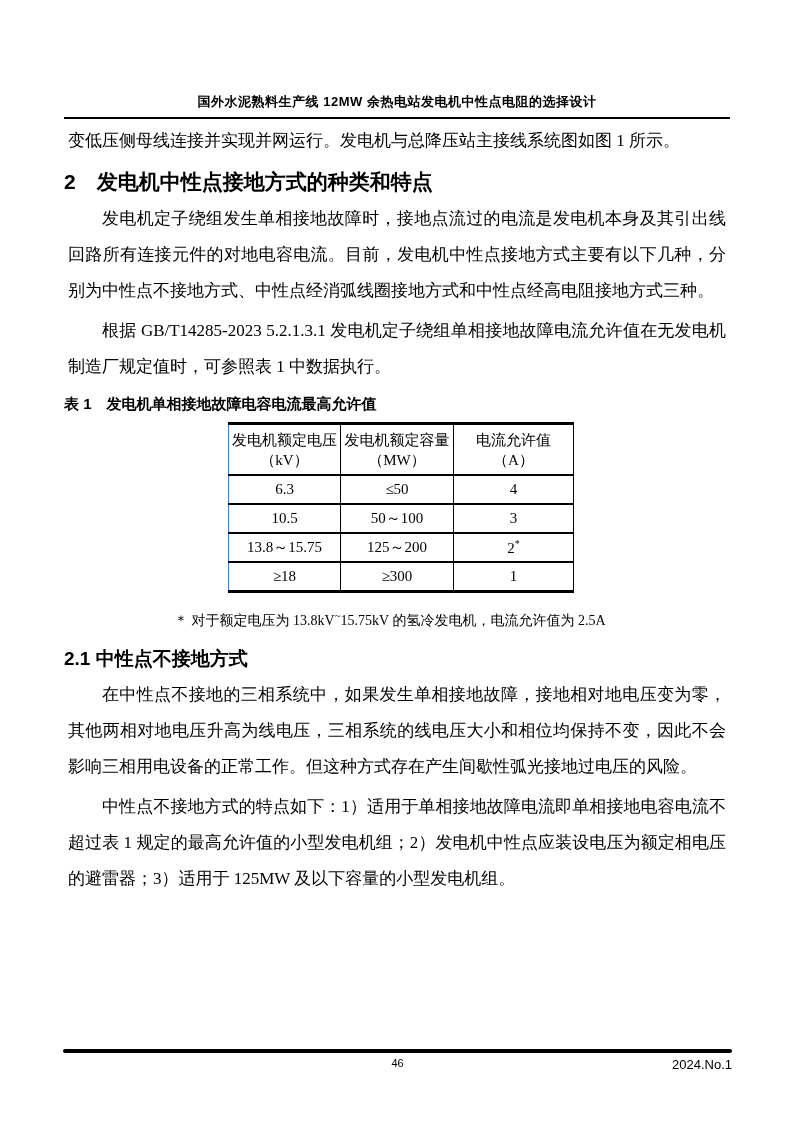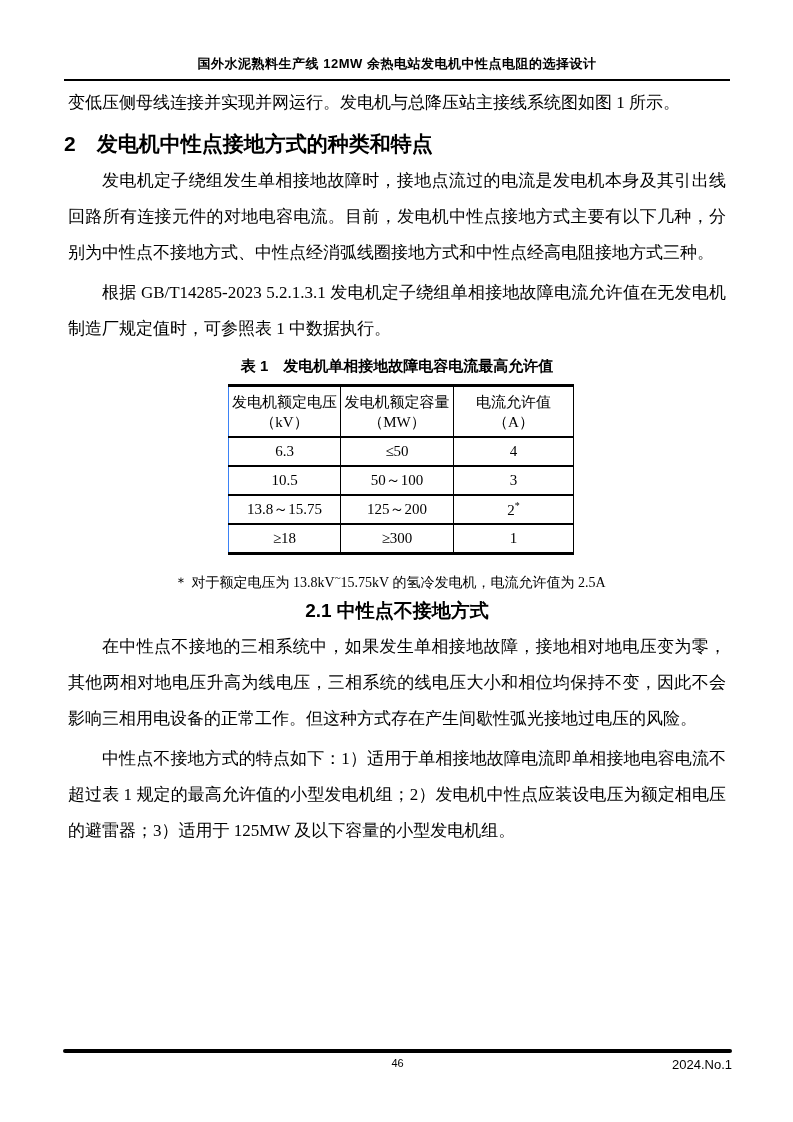--- a/index.html
+++ b/index.html
@@ -11,21 +11,21 @@
     color:#000;
     font-family:"Liberation Serif", serif;
     overflow:hidden;
   }
   .content {
     position:absolute;
     left:64px; top:0;
     width:666px;
   }
   .running-header {
-    padding-top:54px;
+    padding-top:92px;
     text-align:center;
     font-family:"Liberation Sans", sans-serif;
     font-size:13px;
     font-weight:600;
     letter-spacing:0.5px;
     line-height:20px;
   }
   .header-rule {
     margin-top:5px;
     border-bottom:2px solid #000;
@@ -39,30 +39,28 @@
   p.indent { text-indent:2em; }
   .intro { margin-top:6px; }
   h2.sec {
     margin:8px 0 4px 0;
     font-family:"Liberation Sans", sans-serif;
     font-size:21px;
     font-weight:bold;
     line-height:30px;
   }
   h3.subsec {
-    margin:4px 0 4px 0;
+    margin:14px 0 4px 0;
     font-family:"Liberation Sans", sans-serif;
     font-size:19px;
     font-weight:bold;
     line-height:28px;
-    text-align:center;
   }
   .table-caption {
     margin-top:8px;
-    text-align:center;
     font-family:"Liberation Sans", sans-serif;
     font-size:15px;
     font-weight:bold;
     line-height:22px;
   }
   table.t1 {
     border-collapse:collapse;
     table-layout:fixed;
     margin:7px 0 0 164px;
     width:345px;

